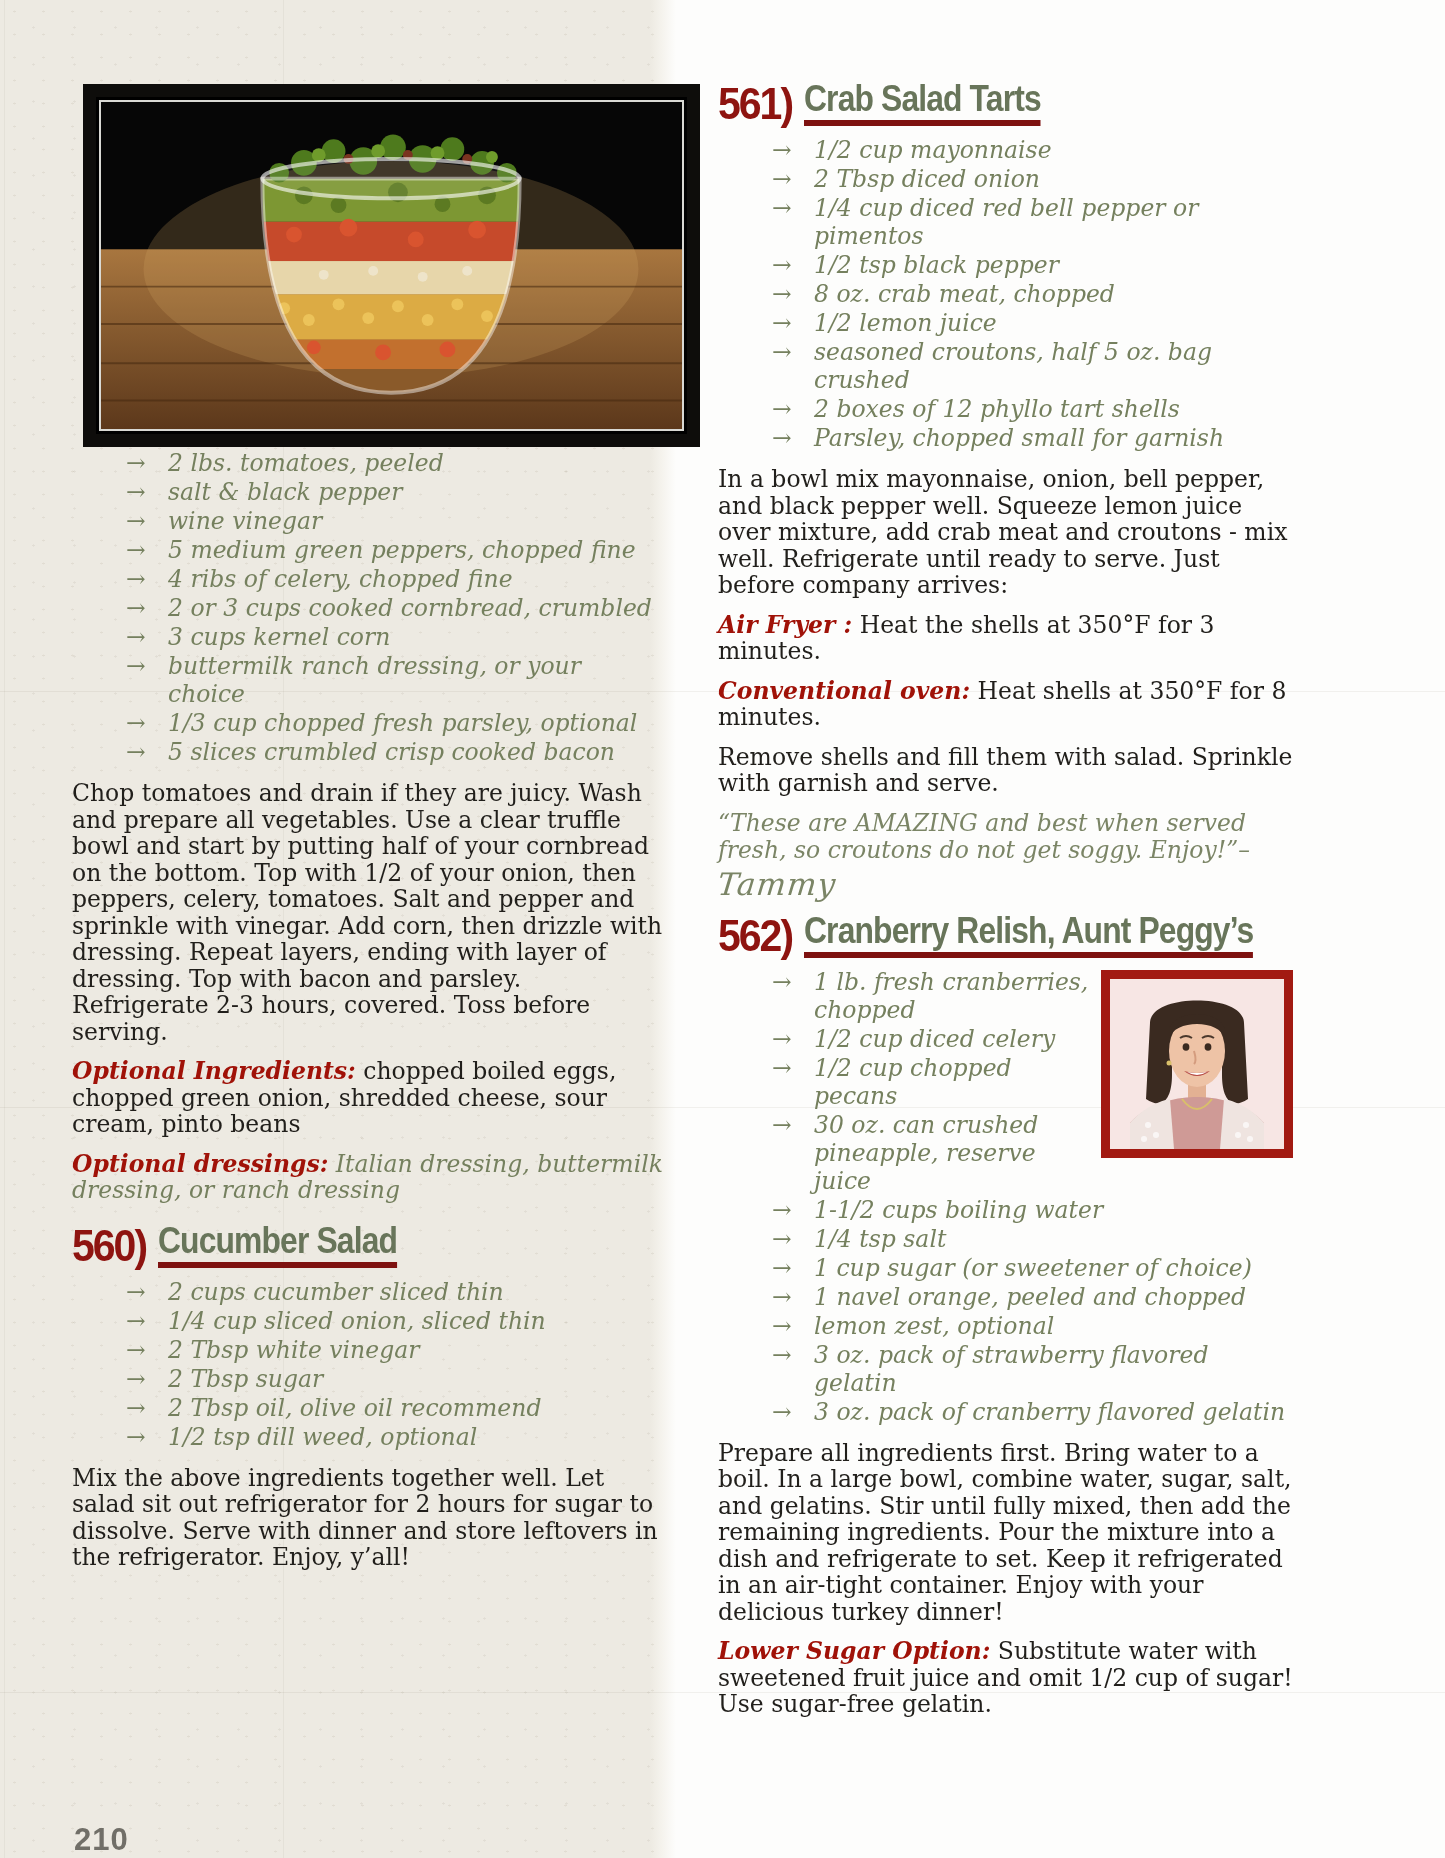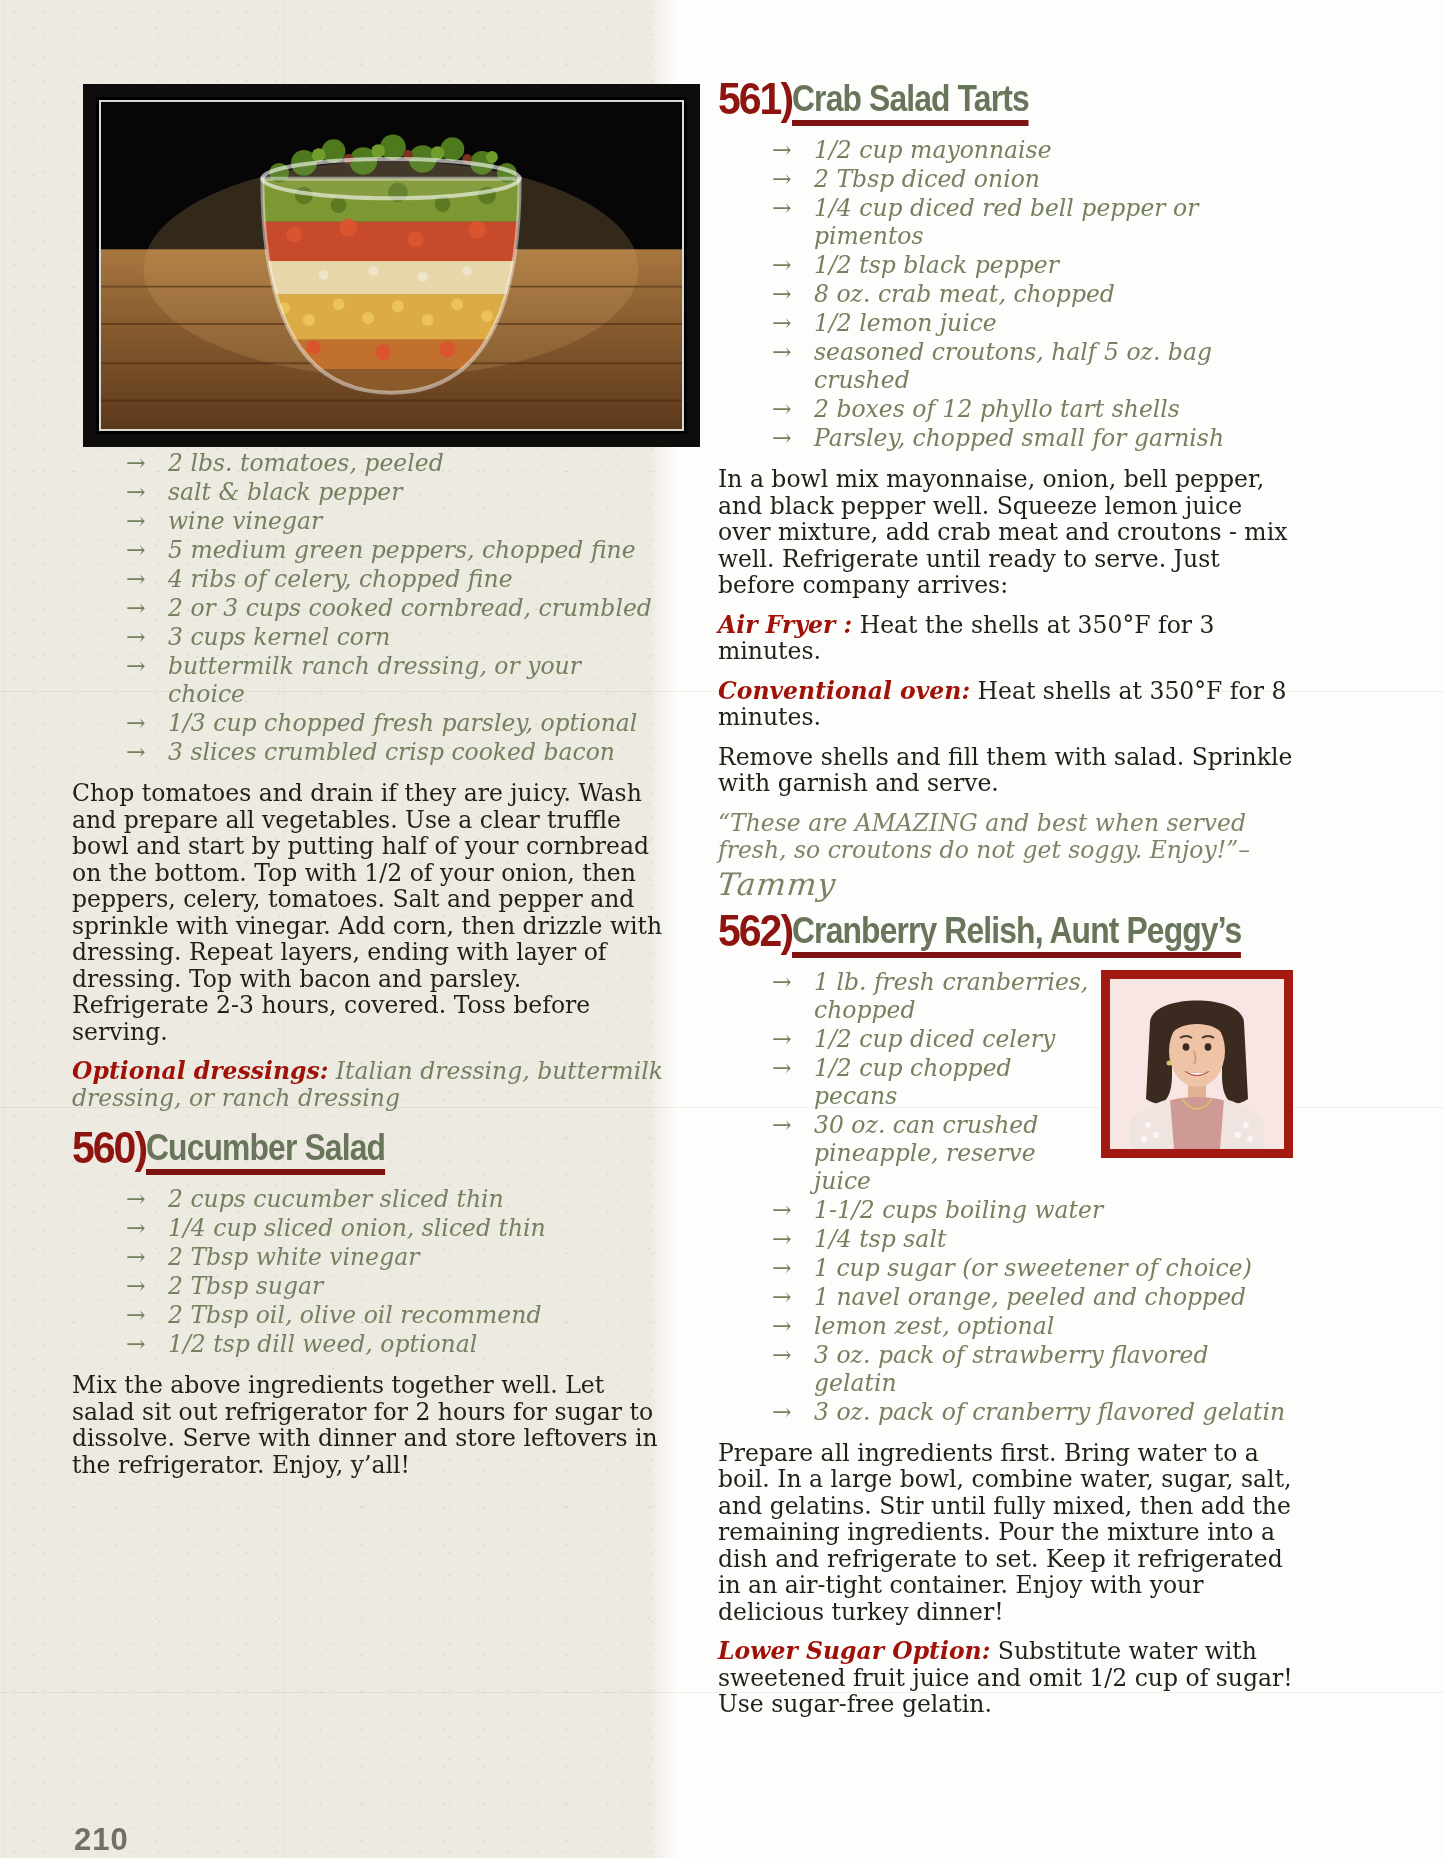--- a/index.html
+++ b/index.html
@@ -17,21 +17,21 @@
   .col-left{left:72px;top:84px;width:592px;}
   .col-right{left:718px;top:80px;width:575px;}
 
   
   .food-photo{box-sizing:border-box;width:617px;height:363px;margin-left:11px;
               border:13px solid #0e0d0b;background:#000;padding:3px;}
   .food-photo-inner{width:100%;height:100%;box-sizing:border-box;border:2px solid #d9d9d4;overflow:hidden;}
   .food-photo-inner svg{display:block;width:100%;height:100%;}
 
   
-  .rec-head{display:flex;align-items:flex-start;margin:6px 0 10px 0;line-height:1;}
+  .rec-head{display:flex;align-items:flex-end;gap:12px;margin:6px 0 10px 0;line-height:1;}
   .rec-num{color:#8e1410;font-family:"Liberation Sans",sans-serif;font-weight:bold;
            font-size:41px;letter-spacing:-2px;transform:scaleY(1.06);transform-origin:left bottom;}
   .rec-title{color:#68755a;font-family:"Liberation Sans",sans-serif;font-weight:bold;
            font-size:37px;letter-spacing:-1px;border-bottom:6px solid #7e1210;padding-bottom:3px;
            transform:scaleX(0.86);transform-origin:left bottom;white-space:nowrap;}
 
   
   .ing{list-style:none;margin:2px 0 14px 0;padding:0 0 0 54px;}
   .ing li{position:relative;padding-left:42px;margin:1px 0;
           font-style:italic;font-size:23.5px;line-height:28px;color:#75805e;}
@@ -159,23 +159,24 @@
     <ul class="ing">
         <li><span class="arrow">→</span><span class="ing-text">2 lbs. tomatoes, peeled</span></li>
         <li><span class="arrow">→</span><span class="ing-text">salt &amp; black pepper</span></li>
         <li><span class="arrow">→</span><span class="ing-text">wine vinegar</span></li>
         <li><span class="arrow">→</span><span class="ing-text">5 medium green peppers, chopped fine</span></li>
         <li><span class="arrow">→</span><span class="ing-text">4 ribs of celery, chopped fine</span></li>
         <li><span class="arrow">→</span><span class="ing-text">2 or 3 cups cooked cornbread, crumbled</span></li>
         <li><span class="arrow">→</span><span class="ing-text">3 cups kernel corn</span></li>
         <li><span class="arrow">→</span><span class="ing-text">buttermilk ranch dressing, or your choice</span></li>
         <li><span class="arrow">→</span><span class="ing-text">1/3 cup chopped fresh parsley, optional</span></li>
-        <li><span class="arrow">→</span><span class="ing-text">3 slices crumbled crisp cooked bacon</span></li>
+        <li><span class="arrow">→</span><span class="ing-text">5 slices crumbled crisp cooked bacon</span></li>
       </ul>
     <p class="body">Chop tomatoes and drain if they are juicy. Wash and prepare all vegetables. Use a clear truffle bowl and start by putting half of your cornbread on the bottom. Top with 1/2 of your onion, then peppers, celery, tomatoes. Salt and pepper and sprinkle with vinegar. Add corn, then drizzle with dressing. Repeat layers, ending with layer of dressing. Top with bacon and parsley. Refrigerate 2-3 hours, covered. Toss before serving.</p>
+    <p class="body"><span class="lbl">Optional Ingredients:</span><span> chopped boiled eggs, chopped green onion, shredded cheese, sour cream, pinto beans</span></p>
     <p class="body"><span class="lbl">Optional dressings:</span><span class="green-text"> Italian dressing, buttermilk dressing, or ranch dressing</span></p>
 
     <div class="rec-head" style="margin-top:18px">
       <span class="rec-num">560)</span>
       <span class="rec-title">Cucumber Salad</span>
     </div>
     <ul class="ing">
         <li><span class="arrow">→</span><span class="ing-text">2 cups cucumber sliced thin</span></li>
         <li><span class="arrow">→</span><span class="ing-text">1/4 cup sliced onion, sliced thin</span></li>
         <li><span class="arrow">→</span><span class="ing-text">2 Tbsp white vinegar</span></li>

